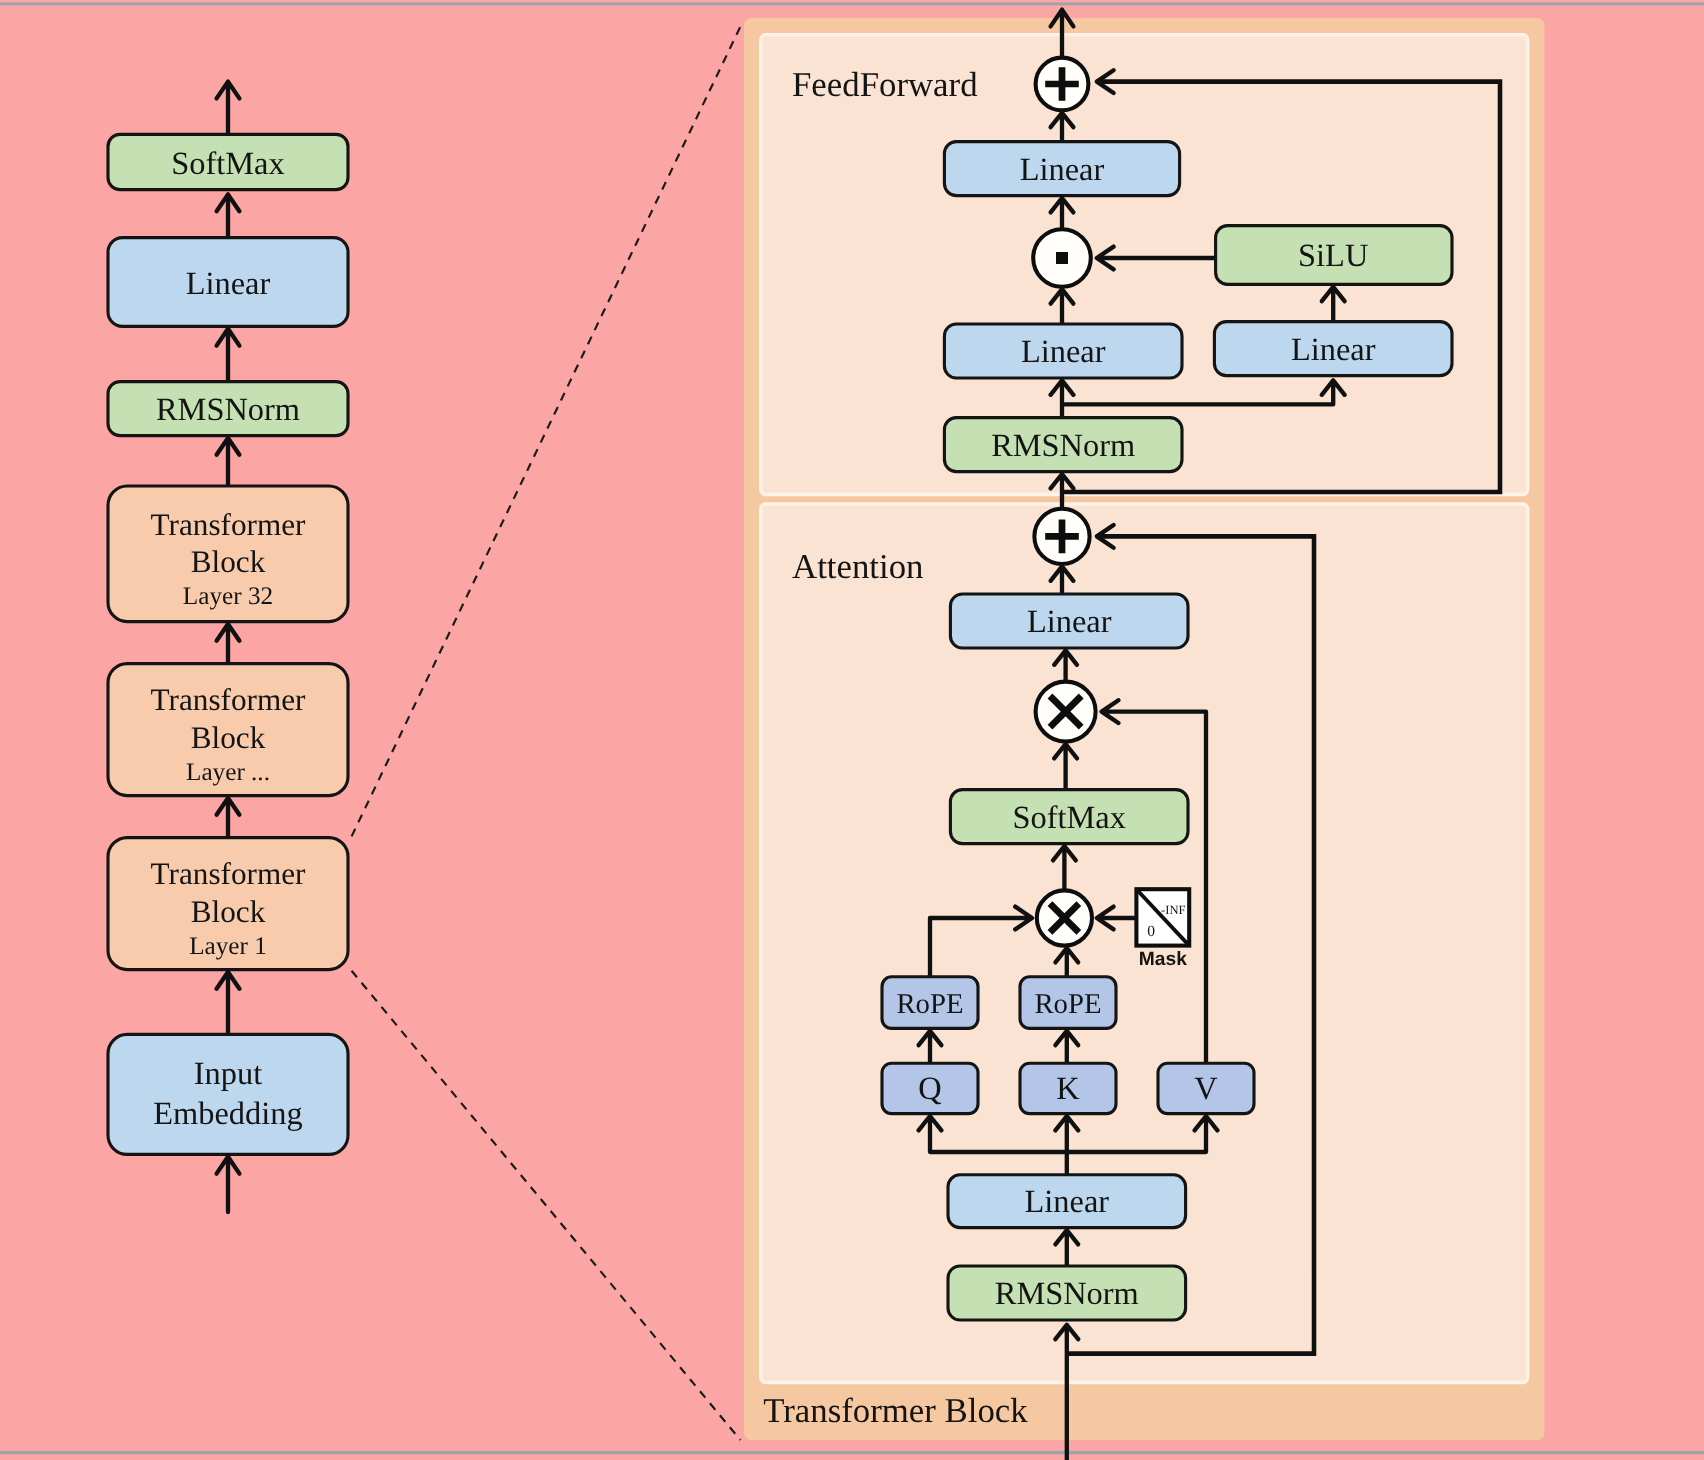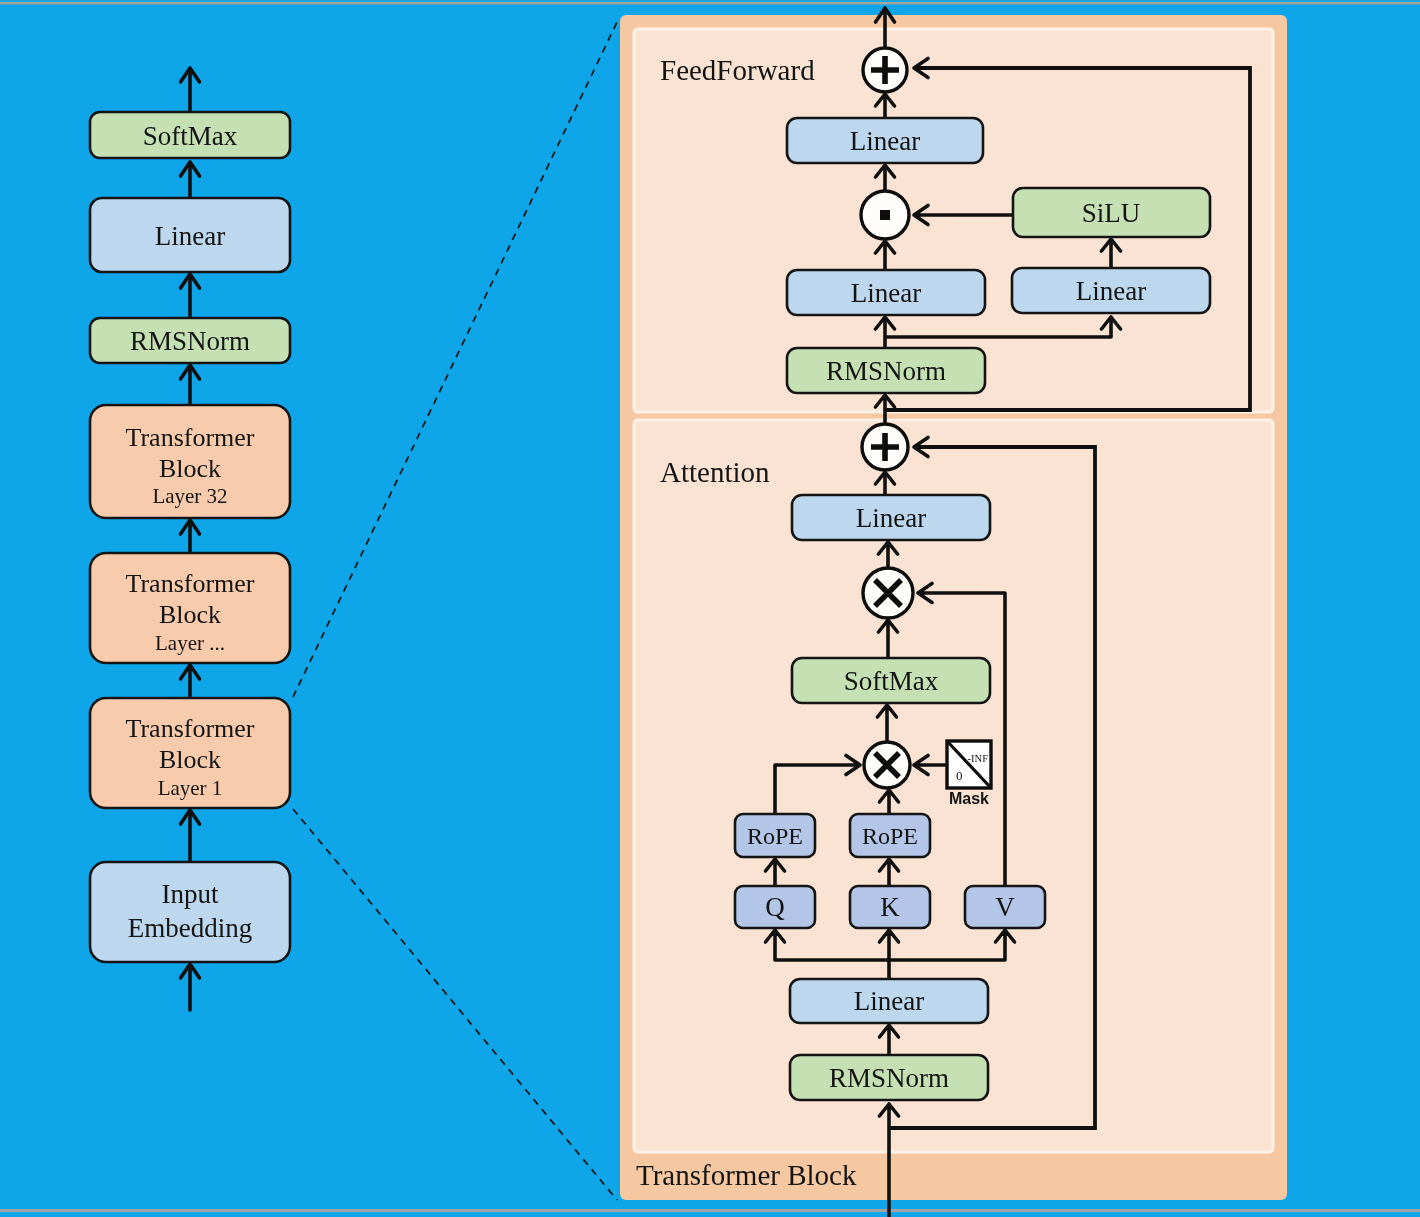--- a/index.html
+++ b/index.html
@@ -1,16 +1,16 @@
 <!DOCTYPE html>
 <html><head>
 <meta charset="utf-8">
 <style>
   html,body{margin:0;padding:0;background:#ffffff;}
-  .stage{position:relative;width:1420px;height:1217px;background:#0ea5e9;overflow:hidden;
+  .stage{position:relative;width:1420px;height:1217px;background:#fca5a5;overflow:hidden;
          font-family:"Liberation Serif","DejaVu Serif",serif;}
   svg{display:block;}
   text{fill:#141414;}
   .box{stroke:#141414;stroke-width:2.6;}
   .lbl{text-anchor:middle;}
   .seclbl{font-size:29px;}
   .arrow{stroke:#101010;stroke-width:3.6;fill:none;stroke-linejoin:round;stroke-linecap:round;}
   .residual{stroke:#101010;stroke-width:3.8;fill:none;stroke-linejoin:miter;}
   .opcirc{fill:#fffefb;stroke:#0d0d0d;stroke-width:3.4;}
   .opstroke{stroke:#0d0d0d;stroke-width:5.6;fill:none;stroke-linecap:butt;}

